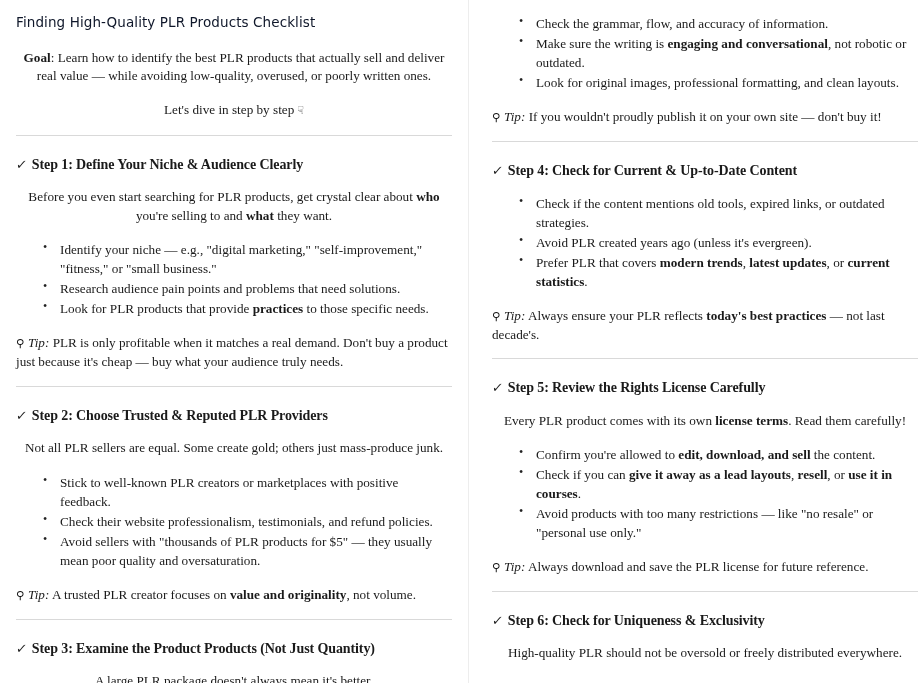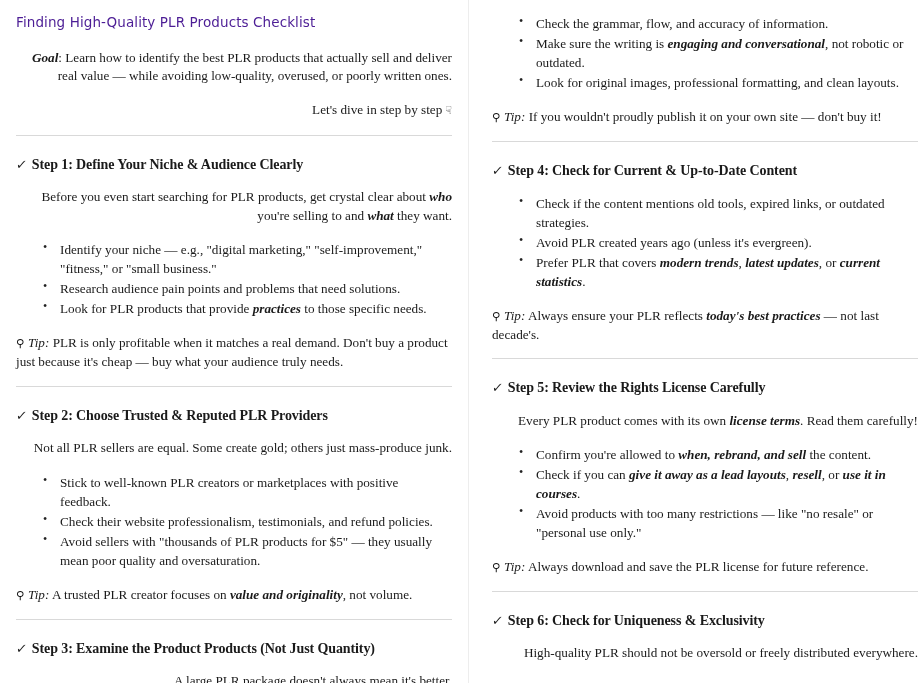--- a/index.html
+++ b/index.html
@@ -39,31 +39,31 @@
   }
   .col-right {
     width: 456px;
     padding: 14px 6px 0 24px;
   }
 
   .doc-title {
     font-family: "DejaVu Sans", "Liberation Sans", sans-serif;
     font-size: 13.5px;
     font-weight: 400;
-    color: #4c1d95;
+    color: #0f172a;
     letter-spacing: 0.1px;
     margin: 0 0 17px 0;
     line-height: 1.3;
   }
 
   p.para {
     font-size: 13.2px;
     line-height: 1.42;
     margin: 0 0 15px 0;
-    text-align: right;
+    text-align: center;
   }
 
   .hr {
     border: 0;
     border-top: 1px solid #d9d9d9;
     margin: 8px 0 20px 0;
     height: 0;
   }
   .hr.r {
     margin: 10px 0 20px 0;
@@ -122,21 +122,21 @@
     font-style: italic;
   }
 
   .hand-icon {
     font-family: "DejaVu Sans", "Liberation Sans", sans-serif;
     font-size: 11px;
     color: #555;
     margin-left: 3px;
   }
 
-  b, strong { font-weight: 700; font-style: italic; }
+  b, strong { font-weight: 700; }
 </style>
 </head>
 <body>
 
 <div class="page">
 
   <div class="col-divider"></div>
 
   <div class="column col-left">
 
@@ -192,21 +192,21 @@
         <li>Avoid PLR created years ago (unless it's evergreen).</li>
         <li>Prefer PLR that covers <b>modern trends</b>, <b>latest updates</b>, or <b>current statistics</b>.</li>
       </ul>
     <p class="tip"><span class="bulb-icon">⚲</span><span class="tip-label">Tip:</span> <span>Always ensure your PLR reflects <b>today's best practices</b> — not last decade's.</span></p>
 
     <hr class="hr r">
 
     <h2 class="step"><span class="check-icon">✓</span><span>Step 5: Review the Rights License Carefully</span></h2>
     <p class="para">Every PLR product comes with its own <b>license terms</b>. Read them carefully!</p>
     <ul class="bullets">
-        <li>Confirm you're allowed to <b>when, rebrand, and sell</b> the content.</li>
+        <li>Confirm you're allowed to <b>edit, download, and sell</b> the content.</li>
         <li>Check if you can <b>give it away as a lead layouts</b>, <b>resell</b>, or <b>use it in courses</b>.</li>
         <li>Avoid products with too many restrictions — like "no resale" or "personal use only."</li>
       </ul>
     <p class="tip"><span class="bulb-icon">⚲</span><span class="tip-label">Tip:</span> <span>Always download and save the PLR license for future reference.</span></p>
 
     <hr class="hr r">
 
     <h2 class="step"><span class="check-icon">✓</span><span>Step 6: Check for Uniqueness &amp; Exclusivity</span></h2>
     <p class="para">High-quality PLR should not be oversold or freely distributed everywhere.</p>
 

